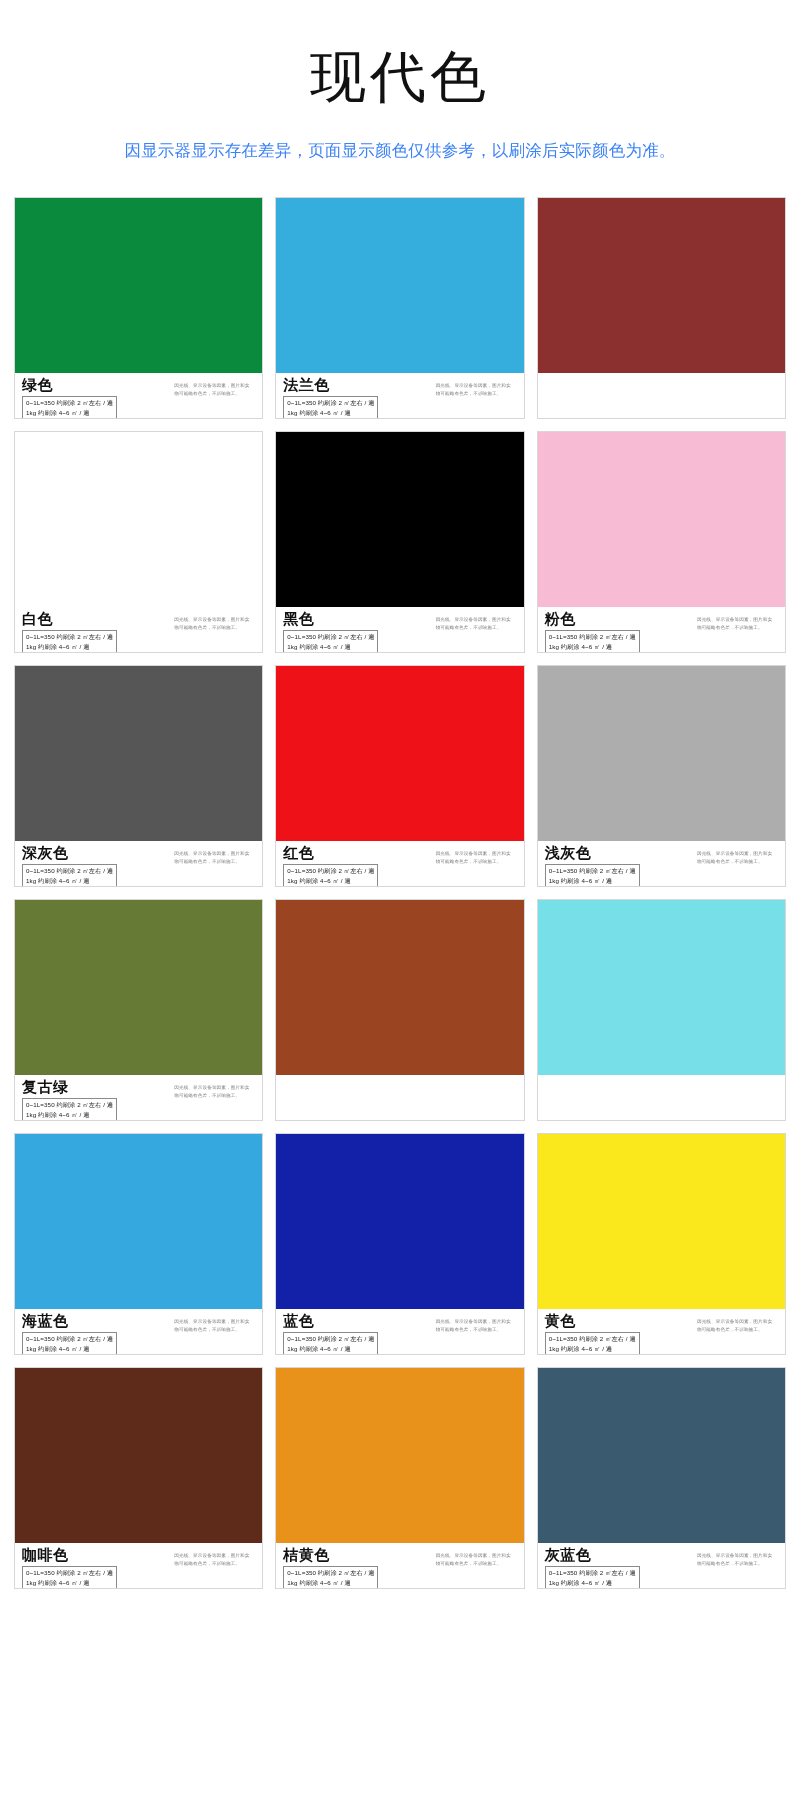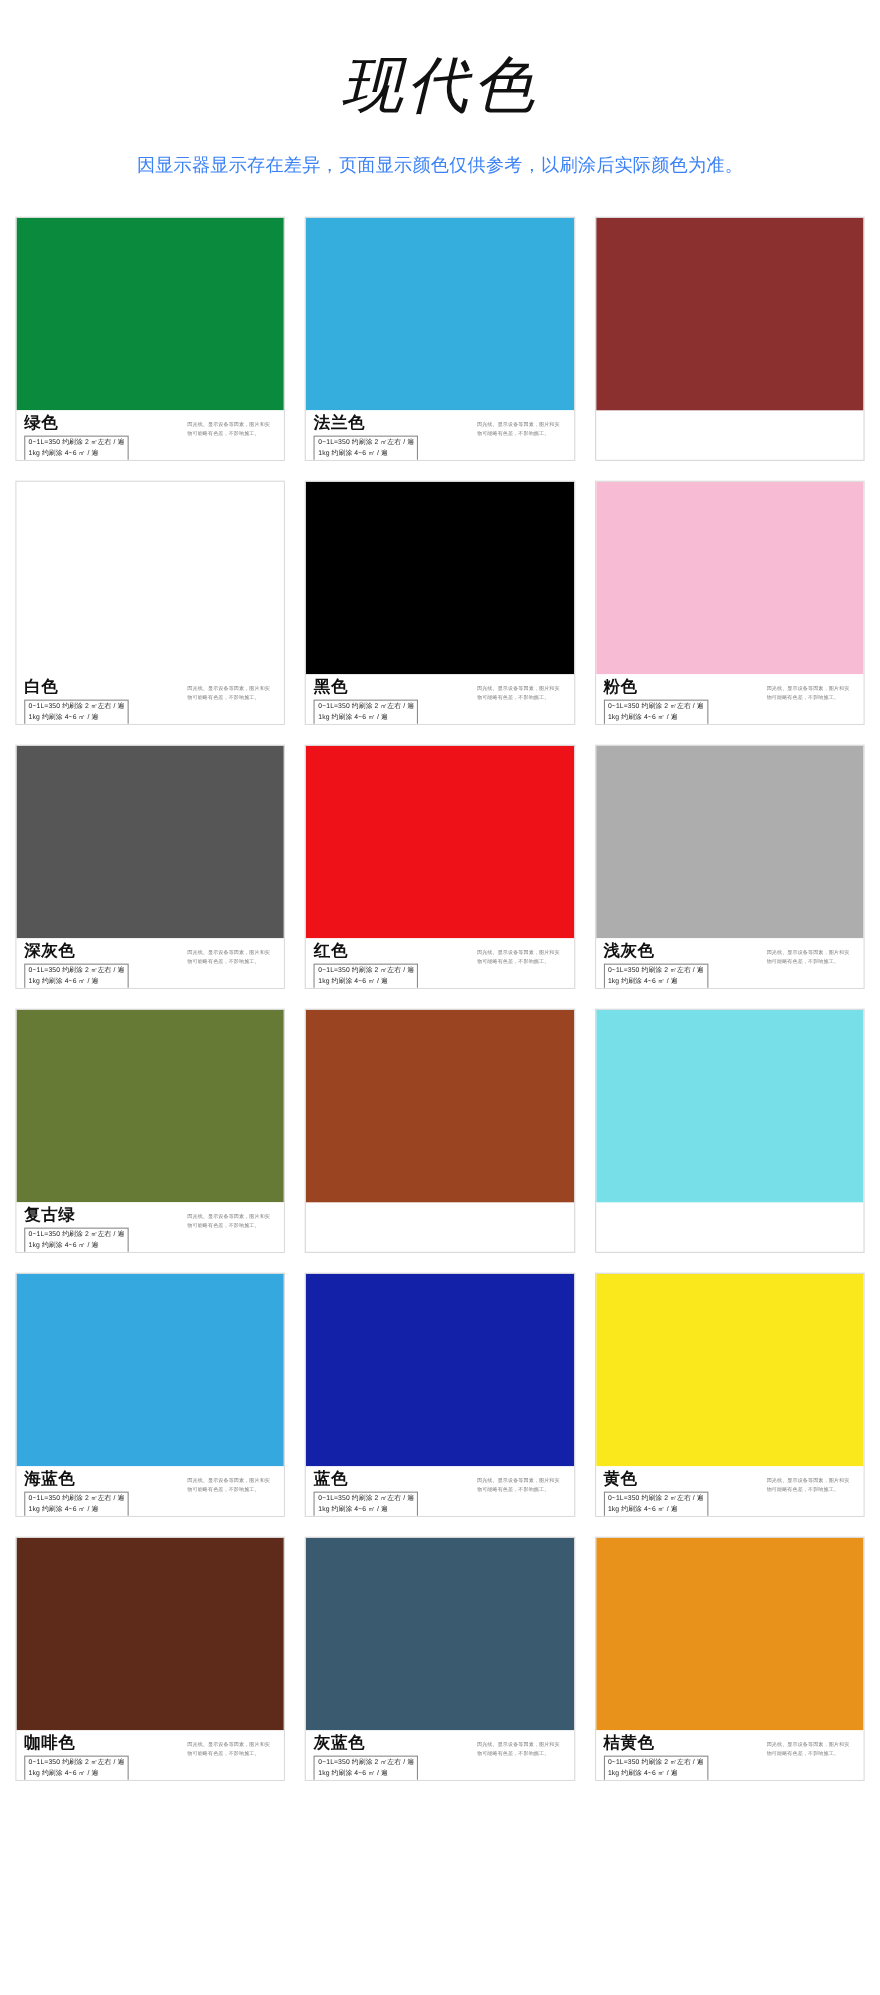--- a/index.html
+++ b/index.html
@@ -13,39 +13,39 @@
   .page { width: 800px; padding: 0 0 18px 0; }
 
   
   .header { text-align: center; padding-top: 44px; }
   .page-title {
     font-size: 56px;
     font-weight: 400;
     letter-spacing: 4px;
     color: #111111;
     line-height: 1.18;
-    font-style: italic;
   }
   .page-subtitle {
     margin-top: 28px;
     font-size: 16.5px;
     color: #3b82f6;
     letter-spacing: 0.2px;
     line-height: 1.5;
     text-align: center;
   }
 
   
   .swatch-grid {
     margin-top: 34px;
     padding: 0 14px;
     display: grid;
     grid-template-columns: repeat(3, 1fr);
     column-gap: 18px;
     row-gap: 18px;
+    gap: 12px;
   }
 
   .swatch-card {
     background: #ffffff;
     border: 1px solid #d7d7d7;
     overflow: hidden;
     display: flex;
     flex-direction: column;
     height: 222px;
   }
@@ -327,46 +327,46 @@
               <div class="spec-line">1kg 约刷涂 4~6 ㎡ / 遍</div>
             </div>
           </div>
           <div class="disclaimer">
             <div class="disclaimer-line">因光线、显示设备等因素，图片和实</div>
             <div class="disclaimer-line">物可能略有色差，不影响施工。</div>
           </div>
         </div>
       </div>
       <div class="swatch-card">
+        <div class="swatch-color" style="background: rgb(232, 146, 28);"></div>
+        <div class="swatch-label">
+          <div class="label-left">
+            <div class="color-name">桔黄色</div>
+            <div class="spec-box">
+              <div class="spec-line">0~1L=350 约刷涂 2 ㎡左右 / 遍</div>
+              <div class="spec-line">1kg 约刷涂 4~6 ㎡ / 遍</div>
+            </div>
+          </div>
+          <div class="disclaimer">
+            <div class="disclaimer-line">因光线、显示设备等因素，图片和实</div>
+            <div class="disclaimer-line">物可能略有色差，不影响施工。</div>
+          </div>
+        </div>
+      </div>
+      <div class="swatch-card">
         <div class="swatch-color" style="background: rgb(58, 90, 112);"></div>
         <div class="swatch-label">
           <div class="label-left">
             <div class="color-name">灰蓝色</div>
             <div class="spec-box">
               <div class="spec-line">0~1L=350 约刷涂 2 ㎡左右 / 遍</div>
               <div class="spec-line">1kg 约刷涂 4~6 ㎡ / 遍</div>
             </div>
           </div>
           <div class="disclaimer">
             <div class="disclaimer-line">因光线、显示设备等因素，图片和实</div>
             <div class="disclaimer-line">物可能略有色差，不影响施工。</div>
           </div>
         </div>
       </div>
-      <div class="swatch-card">
-        <div class="swatch-color" style="background: rgb(232, 146, 28);"></div>
-        <div class="swatch-label">
-          <div class="label-left">
-            <div class="color-name">桔黄色</div>
-            <div class="spec-box">
-              <div class="spec-line">0~1L=350 约刷涂 2 ㎡左右 / 遍</div>
-              <div class="spec-line">1kg 约刷涂 4~6 ㎡ / 遍</div>
-            </div>
-          </div>
-          <div class="disclaimer">
-            <div class="disclaimer-line">因光线、显示设备等因素，图片和实</div>
-            <div class="disclaimer-line">物可能略有色差，不影响施工。</div>
-          </div>
-        </div>
-      </div>
     </div>
 
 </div>
 
 </body></html>

